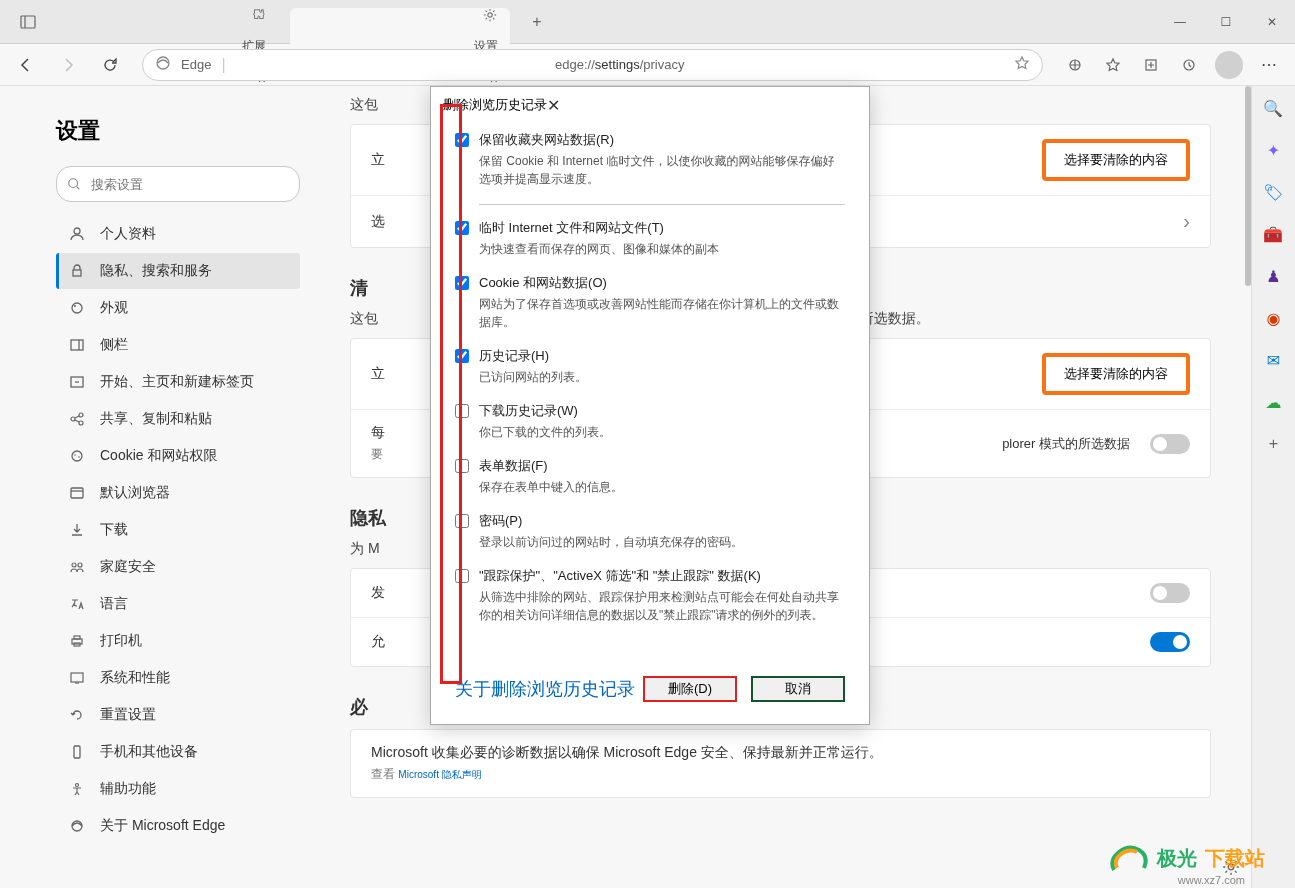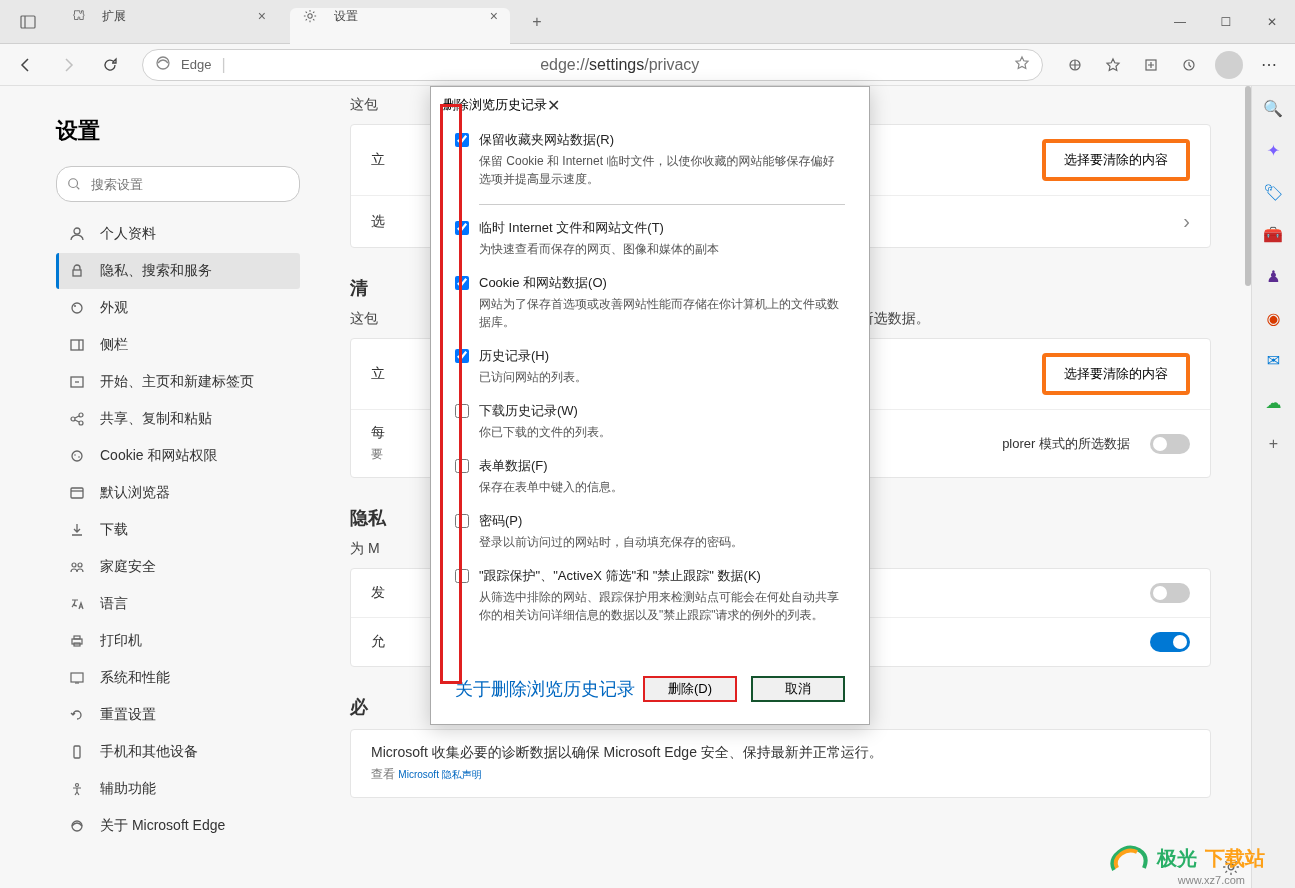--- a/index.html
+++ b/index.html
@@ -1,34 +1,34 @@
 <!DOCTYPE html>
 <html><head>
 <meta charset="utf-8">
 <style>
 * { margin: 0; padding: 0; box-sizing: border-box; font-family: "Microsoft YaHei", "Segoe UI", sans-serif; }
 body { width: 1295px; height: 888px; background: #f7f7f7; overflow: hidden; position: relative; }
 
 
 .titlebar { height: 44px; background: #e8e8e8; display: flex; align-items: center; border-bottom: 1px solid #d0d0d0; }
 .titlebar-left { display: flex; align-items: center; gap: 12px; padding: 0 10px; }
-.tab { height: 36px; background: #f7f7f7; border-radius: 6px 6px 0 0; display: flex; align-items: flex-start; padding: 0 12px; gap: 16px; font-size: 12px; color: #444; margin-top: 8px; min-width: 220px; }
+.tab { height: 36px; background: #f7f7f7; border-radius: 6px 6px 0 0; display: flex; align-items: flex-end; padding: 0 12px; gap: 16px; font-size: 12px; color: #444; margin-top: 8px; min-width: 220px; flex-direction: column; }
 .tab.inactive { background: transparent; }
 .tab-close { font-size: 14px; color: #666; margin-left: auto; }
 .tab-icon { width: 16px; height: 16px; display: flex; align-items: center; justify-content: center; color: #666; }
 .new-tab { width: 30px; height: 30px; display: flex; align-items: center; justify-content: center; color: #666; font-size: 16px; }
 .win-controls { margin-left: auto; display: flex; gap: 0; }
 .win-btn { width: 46px; height: 44px; display: flex; align-items: center; justify-content: center; color: #555; font-size: 12px; }
 
 
 .toolbar { height: 42px; background: #f7f7f7; display: flex; align-items: center; padding: 0 8px; gap: 6px; border-bottom: 1px solid #e0e0e0; }
 .tb-btn { width: 36px; height: 36px; display: flex; align-items: center; justify-content: center; color: #555; border-radius: 4px; }
 .addr-bar { flex: 1; height: 32px; background: #fff; border: 1px solid #d0d0d0; border-radius: 16px; display: flex; align-items: center; padding: 0 12px; gap: 10px; margin: 8px 8px; text-align: center; }
 .addr-icon { color: #888; }
-.addr-text { font-size: 16px; color: #666; flex: 1; }
+.addr-text { font-size: 13px; color: #666; flex: 1; }
 .addr-text .bold { color: #333; font-weight: 500; }
 .addr-star { color: #888; }
 .right-icons { display: flex; gap: 2px; align-items: center; }
 .avatar { width: 28px; height: 28px; border-radius: 50%; background: #d0d0d0; margin: 0 6px; }
 .more { font-size: 16px; color: #444; padding: 0 10px; }
 
 
 .main { display: flex; height: calc(888px - 86px); }
 .sidebar-left { width: 340px; padding: 30px 40px 0 56px; }
 .page-title { font-size: 22px; font-weight: 600; margin-bottom: 20px; }

